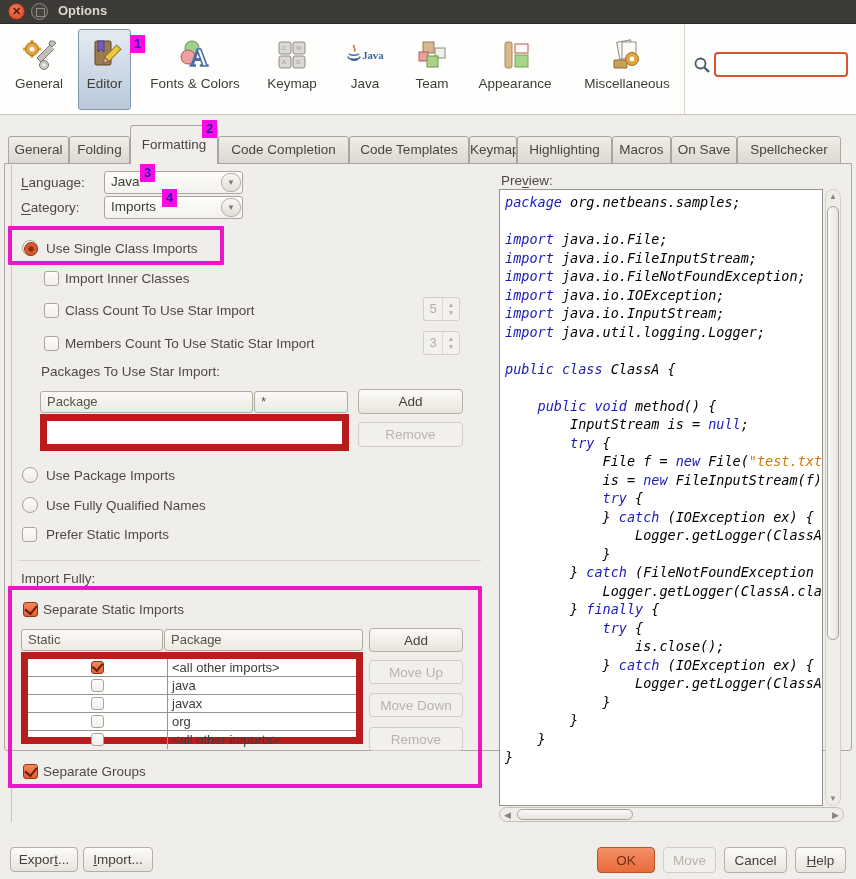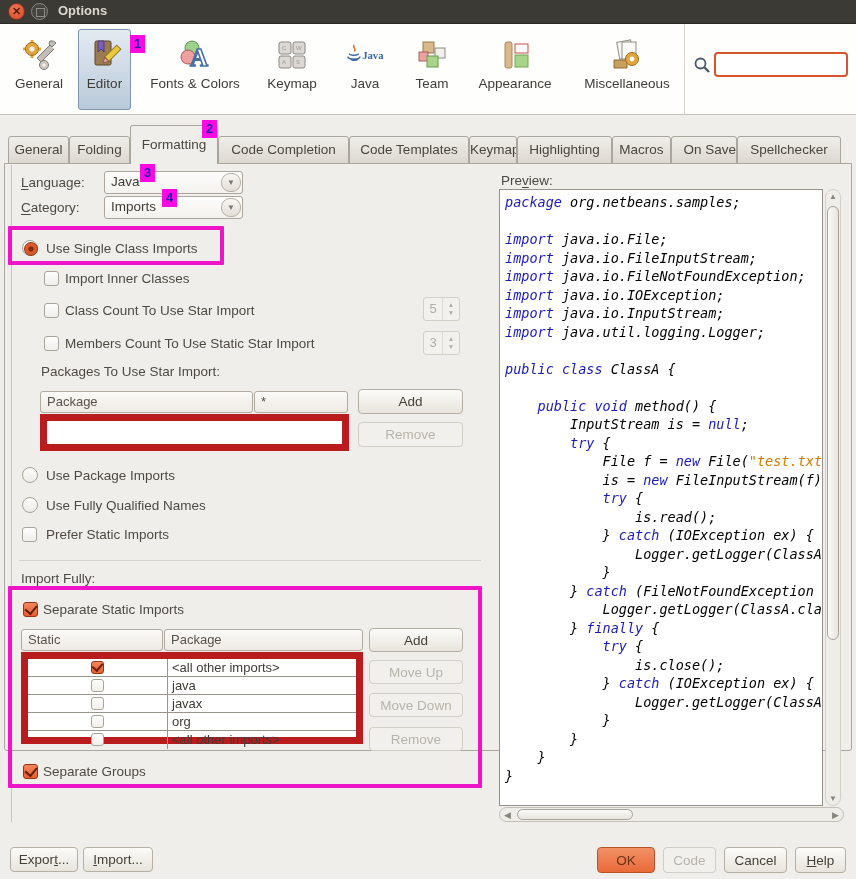--- a/index.html
+++ b/index.html
@@ -238,21 +238,21 @@
 
   <div id="tab-strip">
       <div class="tab" style="left: 8px; width: 61px;">General</div>
       <div class="tab" style="left: 69px; width: 61px;">Folding</div>
       <div class="tab selected" style="left: 130px; width: 88px;">Formatting</div>
       <div class="tab" style="left: 218px; width: 131px;">Code Completion</div>
       <div class="tab" style="left: 349px; width: 120px;">Code Templates</div>
       <div class="tab" style="left: 469px; width: 48px;">Keymap</div>
       <div class="tab" style="left: 517px; width: 95px;">Highlighting</div>
       <div class="tab" style="left: 612px; width: 59px;">Macros</div>
-      <div class="tab" style="left: 671px; width: 66px; text-align: right;">On Save</div>
+      <div class="tab" style="left: 671px; width: 66px;">On Save</div>
       <div class="tab" style="left: 737px; width: 104px;">Spellchecker</div>
     </div>
 
   <div class="content">
     <div class="inner-edge"></div>
 
     <div class="lbl" style="left:16px;top:11px;"><u>L</u>anguage:</div>
     <div class="combo" style="left:99px;top:7px;width:139px;">
       <div class="combo-text">Java</div>
       <div class="combo-btn">▼</div>
@@ -369,21 +369,20 @@
           <div class="code-line"><span class="k">import</span><span class="p"> java.util.logging.Logger;</span></div>
           <div class="code-line">&nbsp;</div>
           <div class="code-line"><span class="k">public</span><span class="p"> </span><span class="k">class</span><span class="p"> ClassA {</span></div>
           <div class="code-line">&nbsp;</div>
           <div class="code-line"><span class="p">    </span><span class="k">public</span><span class="p"> </span><span class="k">void</span><span class="p"> method() {</span></div>
           <div class="code-line"><span class="p">        InputStream is = </span><span class="k">null</span><span class="p">;</span></div>
           <div class="code-line"><span class="p">        </span><span class="k">try</span><span class="p"> {</span></div>
           <div class="code-line"><span class="p">            File f = </span><span class="k">new</span><span class="p"> File(</span><span class="s">"test.txt"</span></div>
           <div class="code-line"><span class="p">            is = </span><span class="k">new</span><span class="p"> FileInputStream(f);</span></div>
           <div class="code-line"><span class="p">            </span><span class="k">try</span><span class="p"> {</span></div>
-          <div class="code-line"><span class="p">                is.read();</span></div>
           <div class="code-line"><span class="p">            } </span><span class="k">catch</span><span class="p"> (IOException ex) {</span></div>
           <div class="code-line"><span class="p">                Logger.getLogger(ClassA.class.getName());</span></div>
           <div class="code-line"><span class="p">            }</span></div>
           <div class="code-line"><span class="p">        } </span><span class="k">catch</span><span class="p"> (FileNotFoundException ex) {</span></div>
           <div class="code-line"><span class="p">            Logger.getLogger(ClassA.class.getName());</span></div>
           <div class="code-line"><span class="p">        } </span><span class="k">finally</span><span class="p"> {</span></div>
           <div class="code-line"><span class="p">            </span><span class="k">try</span><span class="p"> {</span></div>
           <div class="code-line"><span class="p">                is.close();</span></div>
           <div class="code-line"><span class="p">            } </span><span class="k">catch</span><span class="p"> (IOException ex) {</span></div>
           <div class="code-line"><span class="p">                Logger.getLogger(ClassA.class.getName());</span></div>
@@ -402,21 +401,21 @@
       <div class="h-ar" style="left:4px;">◀</div>
       <div class="h-thumb"></div>
       <div class="h-ar" style="right:4px;">▶</div>
     </div>
   </div>
 
   <div class="footer">
     <button class="btn" style="left:10px;top:24px;width:68px;height:25px;">Expor<u>t</u>...</button>
     <button class="btn" style="left:83px;top:24px;width:70px;height:25px;"><u>I</u>mport...</button>
     <button class="btn primary" style="left:597px;top:24px;width:58px;height:26px;">OK</button>
-    <button class="btn disabled" style="left:663px;top:24px;width:53px;height:26px;">Code</button>
+    <button class="btn disabled" style="left:663px;top:24px;width:53px;height:26px;">Move</button>
     <button class="btn" style="left:724px;top:24px;width:63px;height:26px;">Cancel</button>
     <button class="btn" style="left:795px;top:24px;width:51px;height:26px;"><u>H</u>elp</button>
   </div>
 
   <div class="hl-box" style="left:8px;top:226px;width:216px;height:39px;"></div>
   <div class="hl-box" style="left:8px;top:586px;width:474px;height:202px;"></div>
   <div id="markers">
       <div class="marker" style="left: 130px; top: 35px;">1</div>
       <div class="marker" style="left: 202px; top: 120px;">2</div>
       <div class="marker" style="left: 140px; top: 164px;">3</div>

